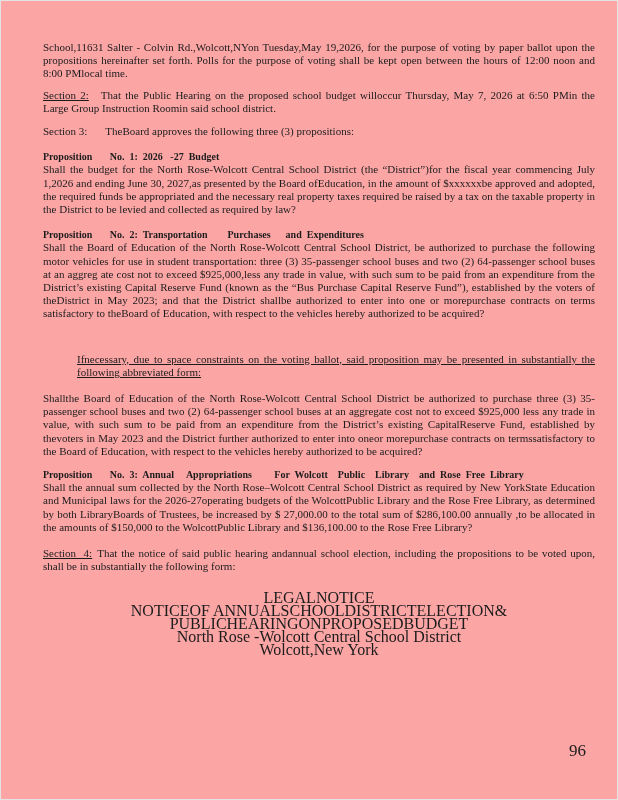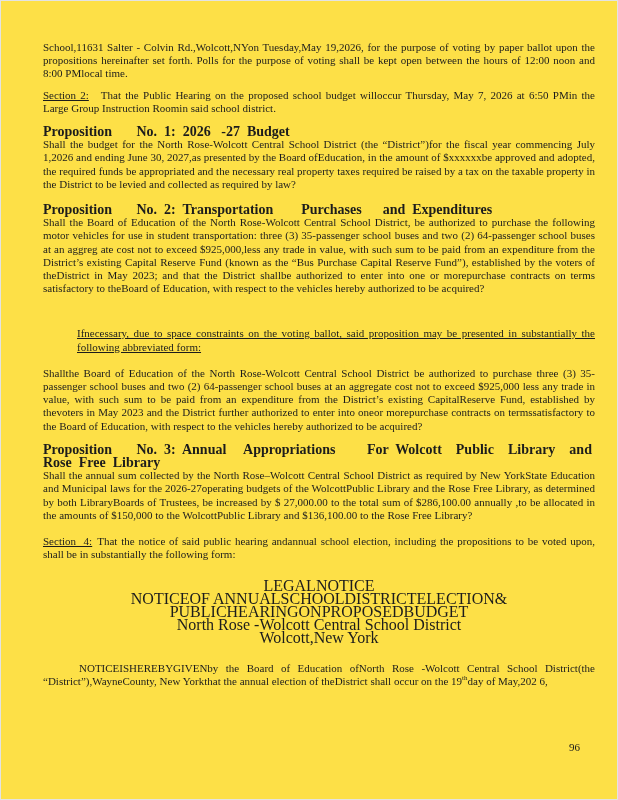--- a/index.html
+++ b/index.html
@@ -4,21 +4,21 @@
 <style>
   html, body {
     margin: 0;
     padding: 0;
     background: #ffffff;
   }
   .page {
     position: relative;
     width: 618px;
     height: 800px;
-    background: #fde047;
+    background: #fca5a5;
     border: 1px solid #e3e3e3;
     box-sizing: border-box;
     font-family: "Liberation Serif", "DejaVu Serif", serif;
     color: #1c1c1c;
     overflow: hidden;
   }
   .content {
     position: absolute;
     left: 42px;
     top: 40px;
@@ -41,21 +41,21 @@
   }
   .section-label.no-underline {
     text-decoration: none;
     padding-right: 18px;
   }
   .section-label.tight {
     padding-right: 5px;
   }
   .prop-heading {
     font-weight: bold;
-    font-size: 14px;
+    font-size: 10px;
     white-space: pre-wrap;
     text-align: left;
     margin: 0;
   }
   .indent-block {
     margin-left: 34px;
     text-decoration: underline;
   }
   .centered-block {
     text-align: center;
@@ -67,33 +67,34 @@
   }
   .sup {
     vertical-align: super;
     font-size: 7px;
     line-height: 0;
   }
   .page-number {
     position: absolute;
     top: 740px;
     left: 568px;
-    font-size: 11px;
+    font-size: 17px;
   }
 </style>
 </head>
 <body>
 
 <div class="page">
   <div class="content">
 
     <p class="para mb8">School,11631 Salter - Colvin Rd.,Wolcott,NYon Tuesday,May  19,2026,  for the purpose  of voting by paper  ballot upon the propositions hereinafter set forth. Polls for the purpose of voting shall be kept open between the hours of 12:00 noon and 8:00 PMlocal time.</p>
 
     <p class="para mb10"><span class="section-label">Section 2:</span><span>That the Public Hearing on the proposed school budget  willoccur  Thursday, May 7, 2026 at 6:50 PMin the Large Group Instruction Roomin said school district.</span></p>
 
+    <p class="para mb12"><span class="section-label no-underline">Section 3:</span><span>TheBoard approves the following three (3) propositions:</span></p>
 
     <p class="prop-heading">Proposition       No.  1:  2026   -27  Budget</p>
     <p class="para mb12">Shall the budget  for the North Rose-Wolcott Central School District (the “District”)for the fiscal year commencing July 1,2026 and ending June 30, 2027,as presented  by the Board ofEducation, in the amount of $xxxxxxbe approved and adopted, the required  funds be appropriated and the necessary real property taxes required  be raised  by a tax on the taxable property in the District to be levied and collected as required  by law?</p>
 
     <p class="prop-heading">Proposition       No.  2:  Transportation        Purchases      and  Expenditures</p>
     <p class="para mb16">Shall the Board of Education of the North Rose-Wolcott Central School District, be authorized  to purchase  the following motor vehicles for use in student transportation: three (3) 35-passenger  school buses  and two (2) 64-passenger  school buses  at an aggreg ate cost not to exceed $925,000,less any trade in value, with such sum to be paid from an expenditure  from the District’s existing Capital Reserve Fund (known as the “Bus Purchase  Capital Reserve Fund”), established  by the voters of theDistrict in May 2023; and that the District shallbe authorized  to enter into one or morepurchase  contracts on terms satisfactory to theBoard of Education, with respect to the vehicles hereby authorized  to be acquired?</p>
 
     <p class="para indent-block mb13">Ifnecessary, due to space constraints on the voting ballot, said proposition may be presented  in substantially the following abbreviated  form:</p>
 
     <p class="para mb10">Shallthe Board of Education of the North Rose-Wolcott Central School District be authorized  to purchase three (3) 35-passenger school buses and two (2) 64-passenger school buses at an aggregate cost not to exceed $925,000 less any trade in value, with such sum to be paid from an expenditure from the District’s existing CapitalReserve Fund, established  by thevoters in May 2023 and the District further authorized  to enter into oneor morepurchase contracts on termssatisfactory  to the Board of Education, with respect to the vehicles hereby authorized  to be acquired?</p>
@@ -104,18 +105,17 @@
     <p class="para mb17"><span class="section-label tight">Section  4:</span><span>That the notice of said public hearing andannual  school election, including the propositions  to be voted upon, shall be in substantially  the following  form:</span></p>
 
     <div class="centered-block mb17">
       <div>LEGALNOTICE</div>
       <div>NOTICEOF ANNUALSCHOOLDISTRICTELECTION&amp;</div>
       <div>PUBLICHEARINGONPROPOSEDBUDGET</div>
       <div>North Rose -Wolcott Central School District</div>
       <div>Wolcott,New York</div>
     </div>
 
-    <p class="para first-indent"><span>NOTICEISHEREBYGIVENby the Board of Education ofNorth Rose  -Wolcott Central School District(the “District”),WayneCounty, New Yorkthat the annual election of theDistrict shall occur on the 19</span><span class="sup">th</span><span>day of May,202 6,</span></p>
 
   </div>
 
   <div class="page-number">96</div>
 </div>
 
 </body></html>

